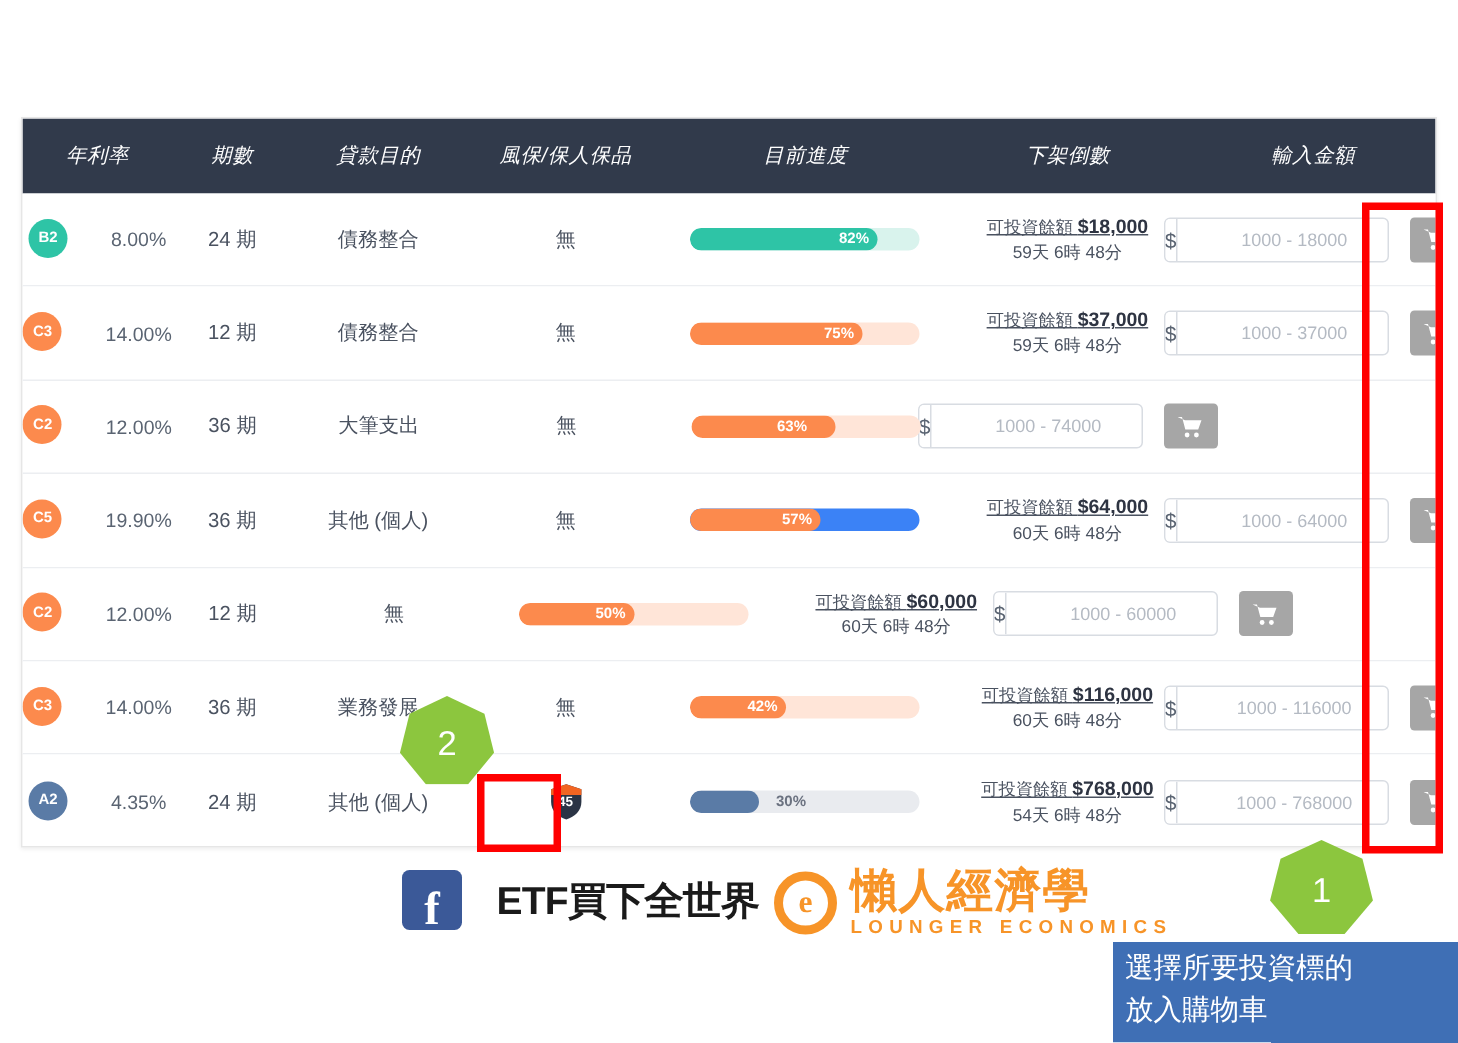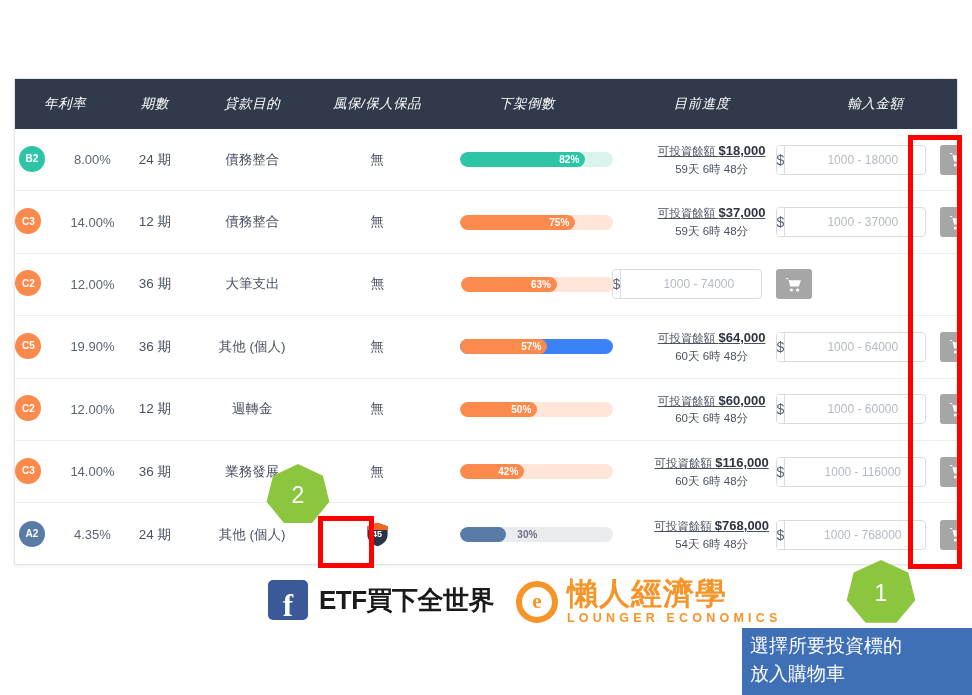--- a/index.html
+++ b/index.html
@@ -158,21 +158,21 @@
   .footer { position: absolute; left: 0; top: 578px; width: 972px; height: 54px; }
   .fb-group { position: absolute; left: 268px; top: 2px; display: flex; align-items: center; }
   .fb-mark {
     width: 40px; height: 40px; border-radius: 5px; background: #3b5998;
     color: #ffffff; font-size: 31px; font-weight: bold;
     font-family: "Liberation Serif", serif;
     display: flex; align-items: flex-end; justify-content: center;
     line-height: .95;
   }
   .fb-text {
-    margin-left: 11px; font-size: 26px; font-weight: bold; color: #1a1a1a;
+    margin-left: 23px; font-size: 26px; font-weight: bold; color: #1a1a1a;
     letter-spacing: -.5px;
   }
   .le-group { position: absolute; left: 516px; top: 0px; display: flex; align-items: center; }
   .le-mark {
     width: 42px; height: 42px; border-radius: 50%;
     border: 6px solid #f79428;
     display: flex; align-items: center; justify-content: center;
     color: #f79428; font-size: 21px; font-weight: bold;
     font-family: "Liberation Serif", serif;
     background: #fff;
@@ -193,22 +193,22 @@
 <div id="stage">
 
 
   <div class="table-card">
 
     <div class="thead">
       <div class="th c-rate">年利率</div>
       <div class="th c-term">期數</div>
       <div class="th c-purp">貸款目的</div>
       <div class="th c-guar">風保/保人保品</div>
+      <div class="th c-prog">目前進度</div>
       <div class="th c-down">下架倒數</div>
-      <div class="th c-prog">目前進度</div>
       <div class="th c-amt">輸入金額</div>
     </div>
 
     <div id="tbody">
         <div class="row">
           <div class="cell c-rate">
             <div class="rate-wrap">
               <div class="grade" style="background:#2ec4a6">B2</div>
               <div class="rate-pct">8.00%</div>
             </div>
@@ -307,21 +307,21 @@
           </div>
           <div class="cell c-purp">
             <span class="purp-txt">大筆支出</span>
           </div>
           <div class="cell c-guar">
             <span class="guar-txt">無</span>
           </div>
           <div class="cell c-prog">
             <div class="bar-track" style="background:#ffe5d8">
               <div class="bar-fill" style="width:96px;background:#fc8a4d"></div>
-              <span class="bar-pct" style="right:63px;">63%</span>
+              <span class="bar-pct" style="right:76px;">63%</span>
             </div>
           </div>
           <div class="cell c-amt">
             <div class="amt-wrap">
               <div class="amt-input">
                 <div class="amt-prefix">$</div>
                 <input class="amt-field" type="text" placeholder="1000 - 74000" style="">
               </div>
               <button class="cart-btn">
                 <svg width="17" height="15" viewBox="0 0 17 15" fill="#ffffff">
@@ -381,23 +381,20 @@
         <div class="row">
           <div class="cell c-rate">
             <div class="rate-wrap">
               <span class="red-dot"></span>
               <div class="grade" style="background:#fc8a4d">C2</div>
               <div class="rate-pct">12.00%</div>
             </div>
           </div>
           <div class="cell c-term">
             <span class="term-txt">12 期</span>
-          </div>
-          <div class="cell c-purp">
-            <span class="purp-txt">週轉金</span>
           </div>
           <div class="cell c-guar">
             <span class="guar-txt">無</span>
           </div>
           <div class="cell c-prog">
             <div class="bar-track" style="background:#ffe5d8">
               <div class="bar-fill" style="width:77px;background:#fc8a4d"></div>
               <span class="bar-pct" style="right:82px;">50%</span>
             </div>
           </div>

